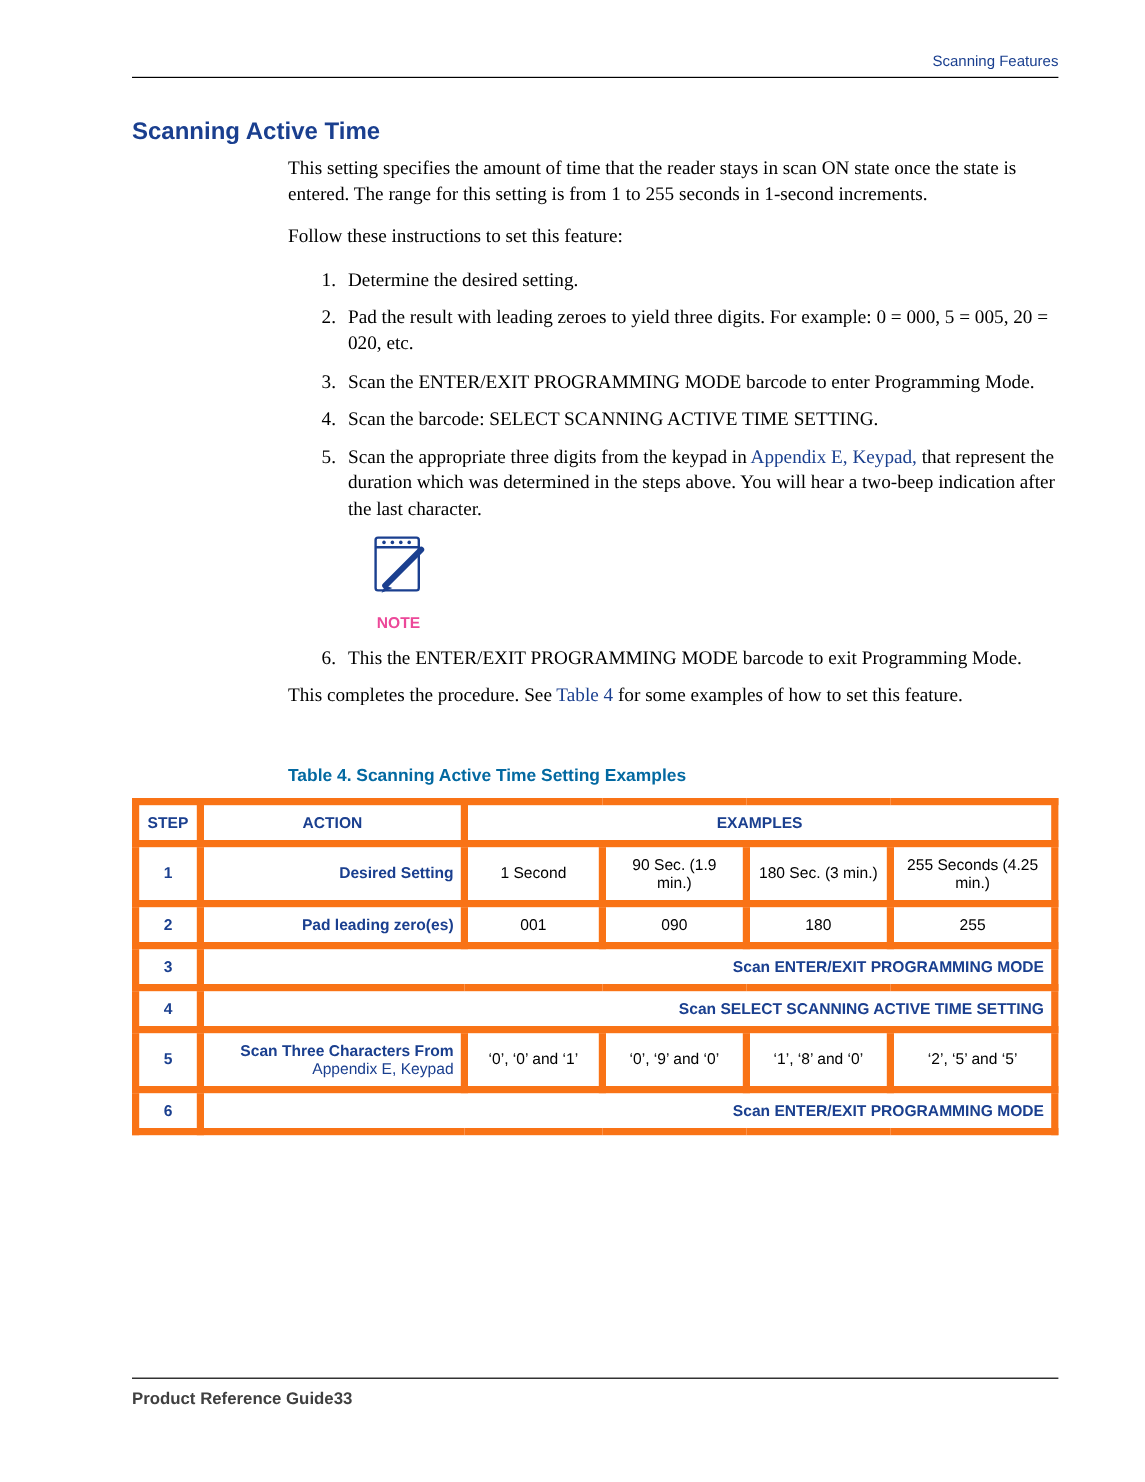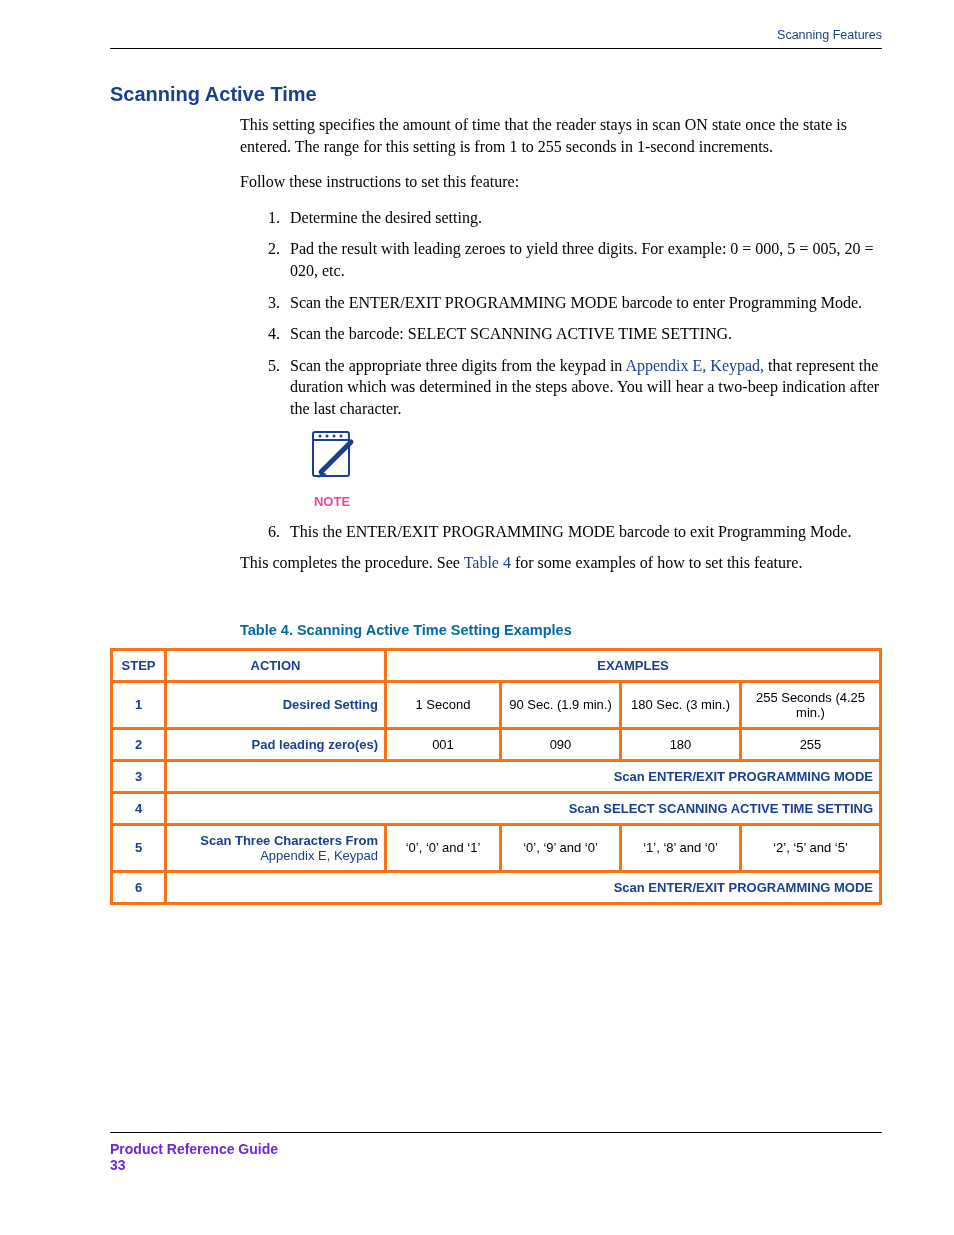--- a/index.html
+++ b/index.html
@@ -6,21 +6,21 @@
     margin: 0;
     padding: 0;
     font-family: Georgia, 'Times New Roman', serif;
     background: #fff;
     color: #000;
   }
   .page {
     width: 954px;
     height: 1213px;
     box-sizing: border-box;
-    padding: 28px 72px 40px 110px;
+    padding: 44px 72px 40px 110px;
     position: relative;
   }
   .header-right {
     text-align: right;
     color: #1a3f8f;
     font-family: Verdana, Arial, sans-serif;
     font-size: 12.5px;
     border-bottom: 1px solid #000;
     padding-bottom: 6px;
     margin-bottom: 34px;
@@ -83,21 +83,21 @@
     font-size: 14.5px;
     margin: 48px 0 10px 130px;
   }
   table.ex {
     border-collapse: collapse;
     width: 100%;
     font-family: Arial, sans-serif;
     font-size: 13px;
   }
   table.ex th, table.ex td {
-    border: 3px solid #f97316;
+    border: 6px solid #f97316;
     padding: 7px 6px;
     vertical-align: middle;
   }
   table.ex th {
     color: #1a3f8f;
     font-weight: bold;
     text-align: center;
   }
   col.step { width: 54px; }
   col.action { width: 220px; }
@@ -117,25 +117,24 @@
   td.center { text-align: center; }
   .footer {
     position: absolute;
     bottom: 40px;
     left: 110px;
     right: 72px;
     border-top: 1px solid #000;
     padding-top: 8px;
     display: flex;
     justify-content: flex-start;
-    color: #6d28d9;
+    color: #404040;
     font-family: 'Trebuchet MS', Arial, sans-serif;
     font-weight: bold;
     font-size: 14px;
-    flex-direction: column;
   }
 </style>
 </head>
 <body>
 
 <div class="page">
 
   <div class="header-right">Scanning Features</div>
 
   <h2 class="section">Scanning Active Time</h2>

